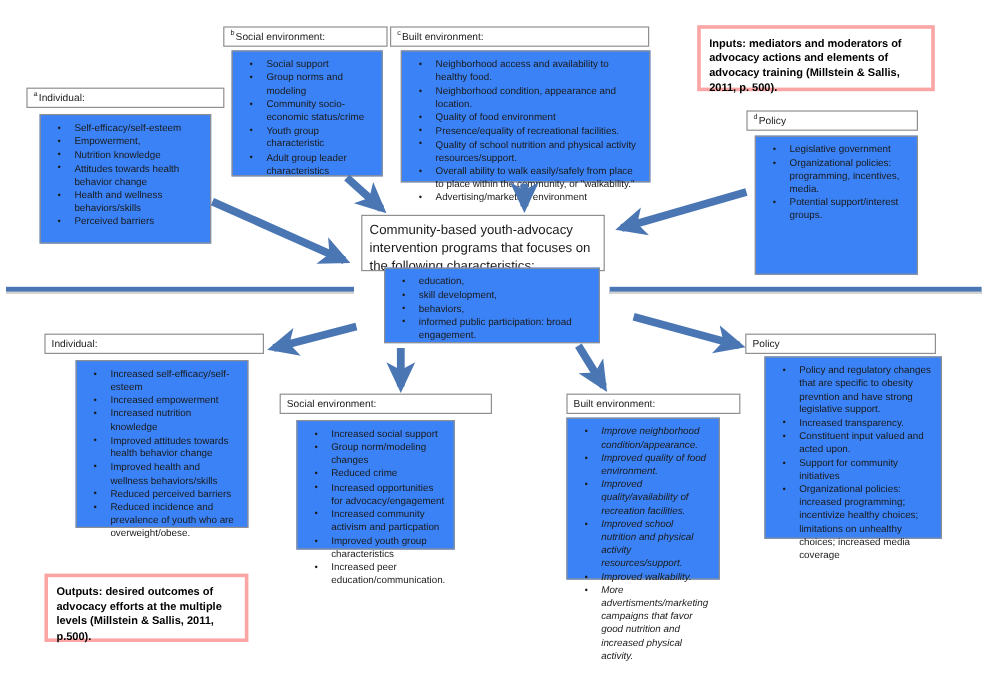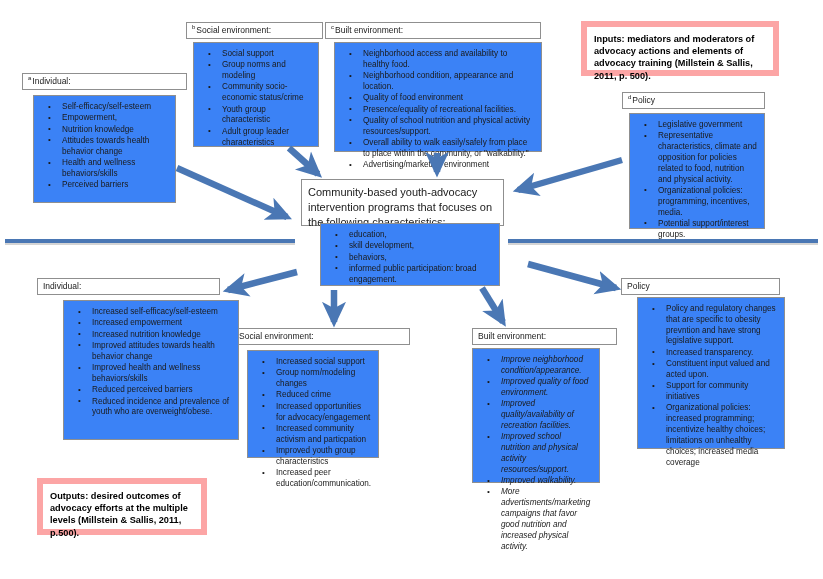--- a/index.html
+++ b/index.html
@@ -62,21 +62,21 @@
     content: "\2022";
     position: absolute;
     left: -14px;
     top: -0.5px;
     font-size: 8px;
     color: #1a1a1a;
   }
 
   .caption-box {
     position: absolute;
-    border: 6px solid #fca5a5;
+    border: 3px solid #fca5a5;
     background: #ffffff;
     box-sizing: border-box;
     padding: 6px 7px;
     font-size: 9.2px;
     font-weight: bold;
     line-height: 1.33;
     color: #000000;
   }
 
   .plain-box {
@@ -158,21 +158,20 @@
         <li>Presence/equality of recreational facilities.</li>
         <li>Quality of school nutrition and physical activity resources/support.</li>
         <li>Overall ability to walk easily/safely from place to place within the community, or "walkability."</li>
         <li>Advertising/marketing environment</li>
       </ul>
   </div>
 
   <div class="list-box" style="left:629px; top:113px; width:136px; height:116px;">
     <ul>
         <li>Legislative government</li>
-        <li>Representative characteristics, climate and opposition for policies related to food, nutrition and physical activity.</li>
         <li>Organizational policies: programming, incentives, media.</li>
         <li>Potential support/interest groups.</li>
       </ul>
   </div>
 
   <div class="caption-box" style="left:581px; top:21px; width:198px; height:55px;">
     <span>Inputs: mediators and moderators of advocacy actions and elements of advocacy training (Millstein &amp; Sallis, 2011, p. 500).</span>
   </div>
 
   <div class="plain-box" style="left:301px; top:179px; width:203px; height:47px;">
@@ -200,21 +199,21 @@
   </div>
 
   <div class="hdr-box" style="left:472px; top:328px; width:145px; height:17px;">
     <span>Built environment:</span>
   </div>
 
   <div class="hdr-box" style="left:621px; top:278px; width:159px; height:17px;">
     <span>Policy</span>
   </div>
 
-  <div class="list-box" style="left:63px; top:300px; width:176px; height:140px;">
+  <div class="list-box" style="left:63px; top:300px; width:144px; height:140px;">
     <ul>
         <li>Increased self-efficacy/self-esteem</li>
         <li>Increased empowerment</li>
         <li>Increased nutrition knowledge</li>
         <li>Improved attitudes towards health behavior change</li>
         <li>Improved health and wellness behaviors/skills</li>
         <li>Reduced perceived barriers</li>
         <li>Reduced incidence and prevalence of youth who are overweight/obese.</li>
       </ul>
   </div>

